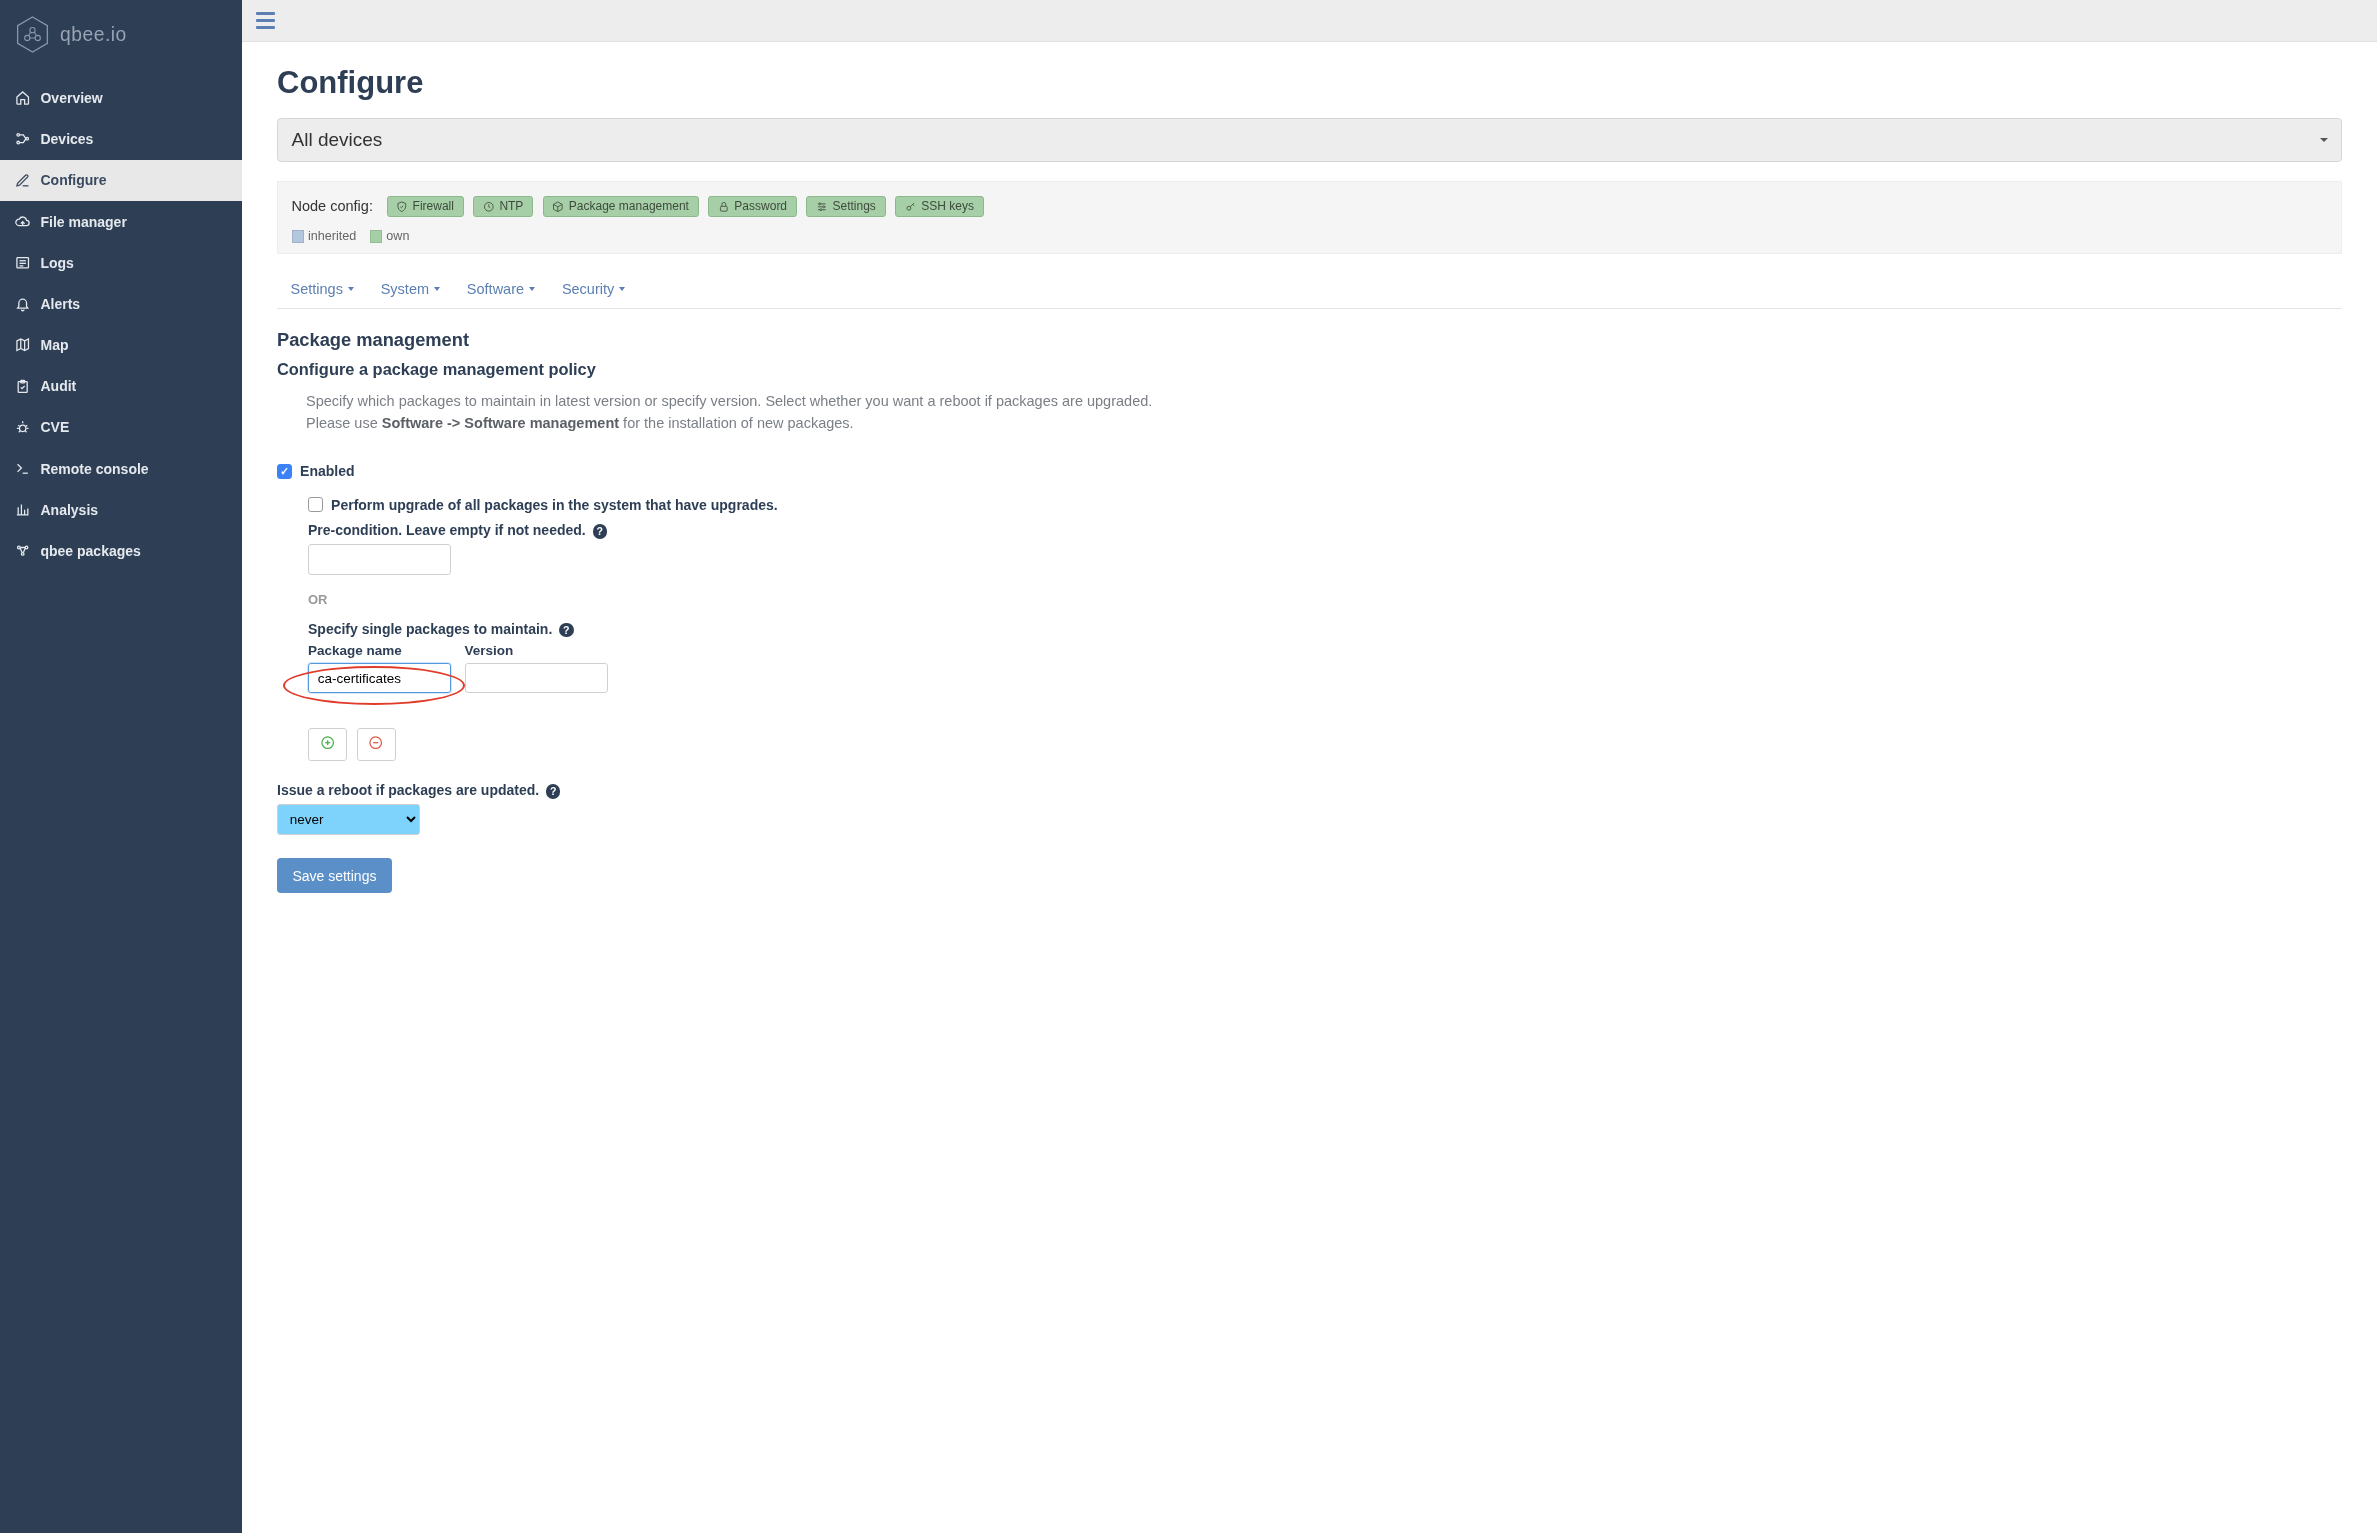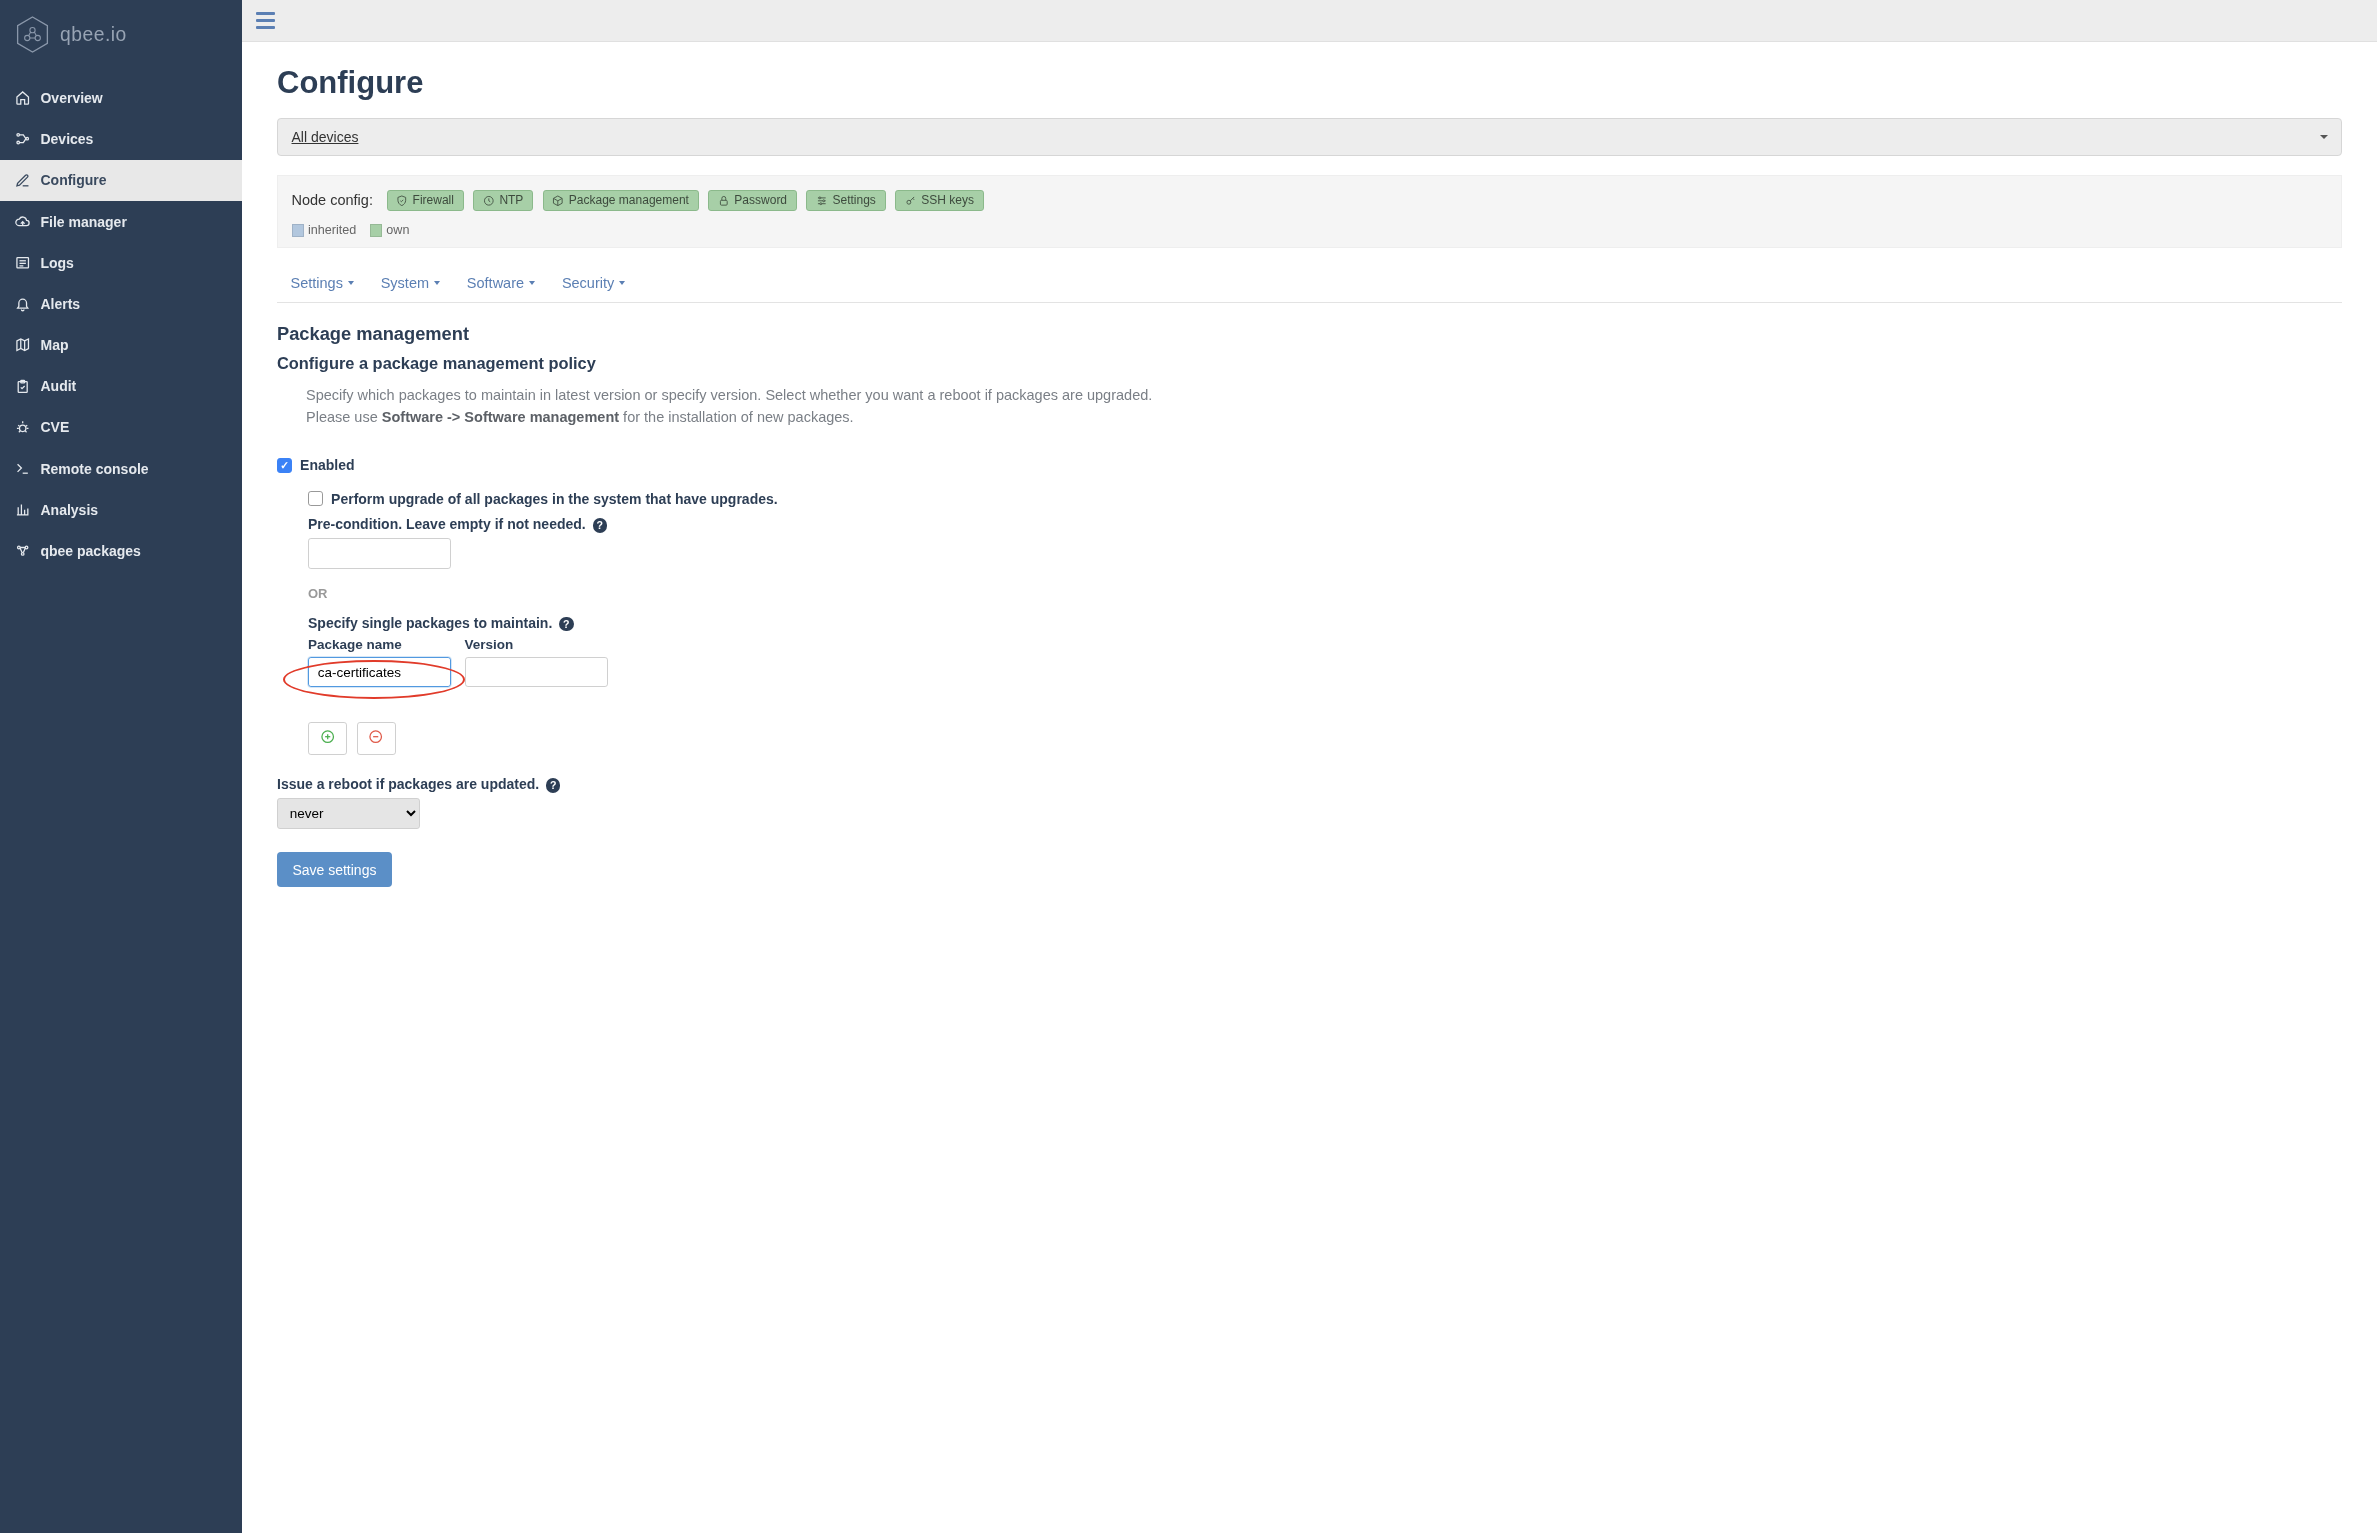--- a/index.html
+++ b/index.html
@@ -12,21 +12,21 @@
 .nav { list-style: none; }
 .nav-item { display: flex; align-items: center; gap: 9.7px; padding: 12.6px 15.4px; color: #e5e9ee; font-size: 14px; font-weight: 600; cursor: pointer; }
 .nav-item.active { background: #e8e8e8; color: #3a4a5f; }
 .nav-icon { width: 15.4px; height: 15.4px; flex-shrink: 0; display: inline-flex; align-items: center; justify-content: center; }
 .main { flex: 1; background: #fff; display: flex; flex-direction: column; }
 .topbar { height: 42px; background: #ededed; border-bottom: 1px solid #e0e0e0; display: flex; align-items: center; padding: 0 13.5px; }
 .hamburger { display: flex; flex-direction: column; gap: 3.9px; cursor: pointer; }
 .hamburger span { width: 19.3px; height: 2.9px; background: #5b7fb3; border-radius: 1px; }
 .content { padding: 23px 35px 35px 35px; }
 .page-title { font-size: 31px; font-weight: 700; color: #2d3e55; margin-bottom: 17.4px; }
-.scope-select { width: 100%; background: #ededed; border: 1px solid #d6d6d6; border-radius: 3.9px; padding: 9.7px 13.5px; font-size: 14px; color: #333; position: relative; display: flex; justify-content: space-between; align-items: center; cursor: pointer; text-decoration: underline; }
+.scope-select { width: 100%; background: #ededed; border: 1px solid #d6d6d6; border-radius: 3.9px; padding: 9.7px 13.5px; font-size: 19px; color: #333; position: relative; display: flex; justify-content: space-between; align-items: center; cursor: pointer; }
 .caret-down { width: 0; height: 0; border-left: 4.8px solid transparent; border-right: 4.8px solid transparent; border-top: 4.8px solid #555; }
 .configbar { background: #f5f5f5; border: 1px solid #eee; margin-top: 19.3px; padding: 13.5px 13.5px 9.7px 13.5px; }
 .config-row { display: flex; align-items: center; gap: 9.7px; flex-wrap: wrap; }
 .config-label { font-size: 14.5px; color: #333; margin-right: 3.9px; }
 .chip { display: inline-flex; align-items: center; gap: 4.8px; background: #a7cfa7; border: 1px solid #8bb98b; color: #3d4a3d; padding: 2.9px 8.7px; border-radius: 2.9px; font-size: 12px; cursor: pointer; }
 .chip-icon { width: 11.6px; height: 11.6px; display: inline-block; }
 .legend { display: flex; gap: 13.5px; margin-top: 11.6px; font-size: 12.6px; color: #666; }
 .swatch { width: 12.6px; height: 12.6px; display: inline-block; margin-right: 3.9px; vertical-align: middle; border: 1px solid rgba(0,0,0,0.1); }
 .sw-inherited { background: #b2c7de; }
 .sw-own { background: #a7cfa7; }
@@ -50,21 +50,21 @@
 .text-input.focus { border-color: #5299e0; outline: 1.9px solid rgba(91,160,224,0.25); }
 .or-text { color: #999; font-weight: 700; font-size: 13px; margin-top: 17.4px; margin-left: 31px; }
 .pkg-row { display: flex; gap: 13.5px; margin-top: 5.8px; position: relative; }
 .pkg-col { display: flex; flex-direction: column; gap: 4.8px; }
 .col-label { font-weight: 700; color: #2d3e55; font-size: 13.5px; }
 .circle-highlight { position: absolute; left: -25px; top: 23px; width: 182px; height: 39px; border: 2.9px solid #e13b2a; border-radius: 50%; pointer-events: none; }
 .icon-btn-row { display: flex; gap: 9.7px; margin-top: 35px; margin-left: 31px; }
 .icon-btn { width: 39px; height: 33px; border: 1px solid #d0d0d0; border-radius: 2.9px; background: #fff; display: inline-flex; align-items: center; justify-content: center; cursor: pointer; font-size: 15.4px; }
 .plus-icon { color: #4caf50; }
 .minus-icon { color: #e05b4a; }
-select.reboot { border: 1px solid #d0d0d0; border-radius: 2.9px; padding: 5.8px 7.7px; font-size: 13.5px; width: 143px; background: #e5e5e5; margin-top: 5.8px; }
+select.reboot { border: 1px solid #d0d0d0; border-radius: 2.9px; padding: 5.8px 7.7px; font-size: 13.5px; width: 143px; background: #7dd3fc; margin-top: 5.8px; }
 .save-btn { margin-top: 23px; margin-left: 31px; background: #5b8fc7; color: #fff; border: none; border-radius: 3.9px; padding: 9.7px 15.4px; font-size: 14px; cursor: pointer; }
 </style>
 </head>
 <body>
 
 <div class="app">
   <aside class="sidebar">
     <div class="logo">
       <svg class="logo-svg" viewBox="0 0 40 44">
         <polygon points="20,2 37,12 37,32 20,42 3,32 3,12" fill="none" stroke="#8a97aa" stroke-width="1.5"></polygon>

